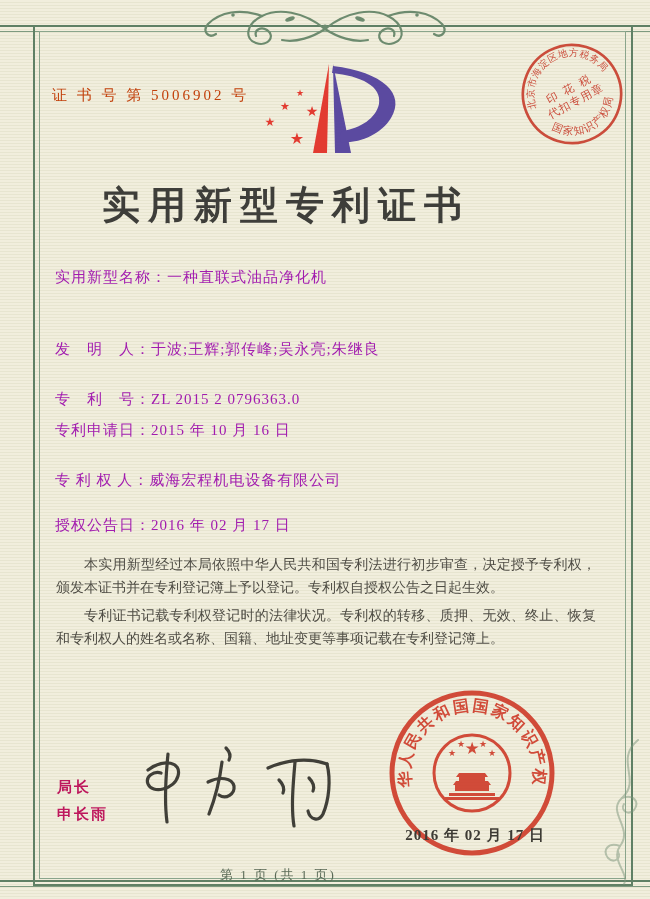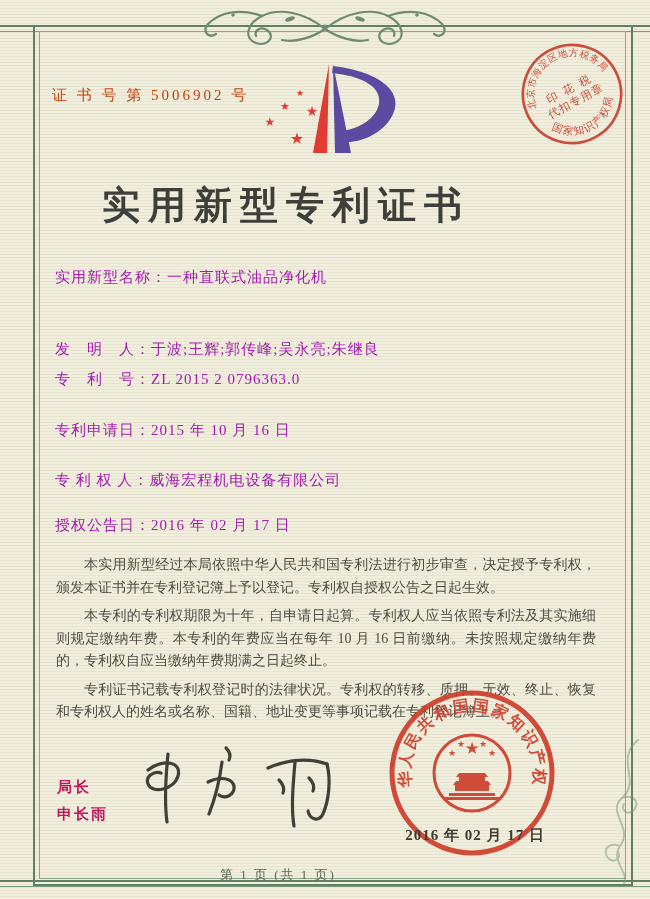--- a/index.html
+++ b/index.html
@@ -16,21 +16,21 @@
   .frame-outer{left:33px;top:25px;width:596px;height:857px;border:2px solid #5f8065;}
   .frame-inner{left:39px;top:31px;width:585px;height:846px;border:1px solid #8aa58c;}
   
   .cert-no{left:52px;top:86px;font-size:15px;letter-spacing:3px;color:#c2410c;}
   .logo{left:243px;top:56px;}
   .tax-stamp{left:508px;top:30px;opacity:.92;}
   .title{left:0;top:180px;width:572px;text-align:center;font-size:38px;font-weight:bold;
          letter-spacing:8px;color:#3e3e3a;}
   
   .field{left:55px;font-size:15px;color:#a21caf;letter-spacing:1px;white-space:nowrap;}
-  .f0{top:268px;} .f1{top:332px;margin-top:8px;} .f2{top:370px;} .f3{top:421px;} .f4{top:471px;} .f5{top:516px;}
+  .f0{top:268px;} .f1{top:332px;margin-top:8px;} .f2{top:390px;} .f3{top:421px;} .f4{top:471px;} .f5{top:516px;}
   
   .body-text{left:50px;top:548px;width:552px;font-size:14px;line-height:22.5px;color:#4e4c44;
              text-align:justify;}
   .body-text p{margin:6px;text-indent:2em;}
   
   .signer{left:57px;top:773px;font-family:"Liberation Sans","DejaVu Sans",sans-serif;
           font-size:15px;font-weight:bold;color:#be185d;line-height:27px;letter-spacing:2px;}
   .signature{left:130px;top:740px;}
   .seal{left:383px;top:686px;}
   .seal-date{left:390px;top:826px;width:170px;text-align:center;font-size:15px;font-weight:bold;
@@ -116,21 +116,20 @@
 </div>
 <div class="abs field f4">
   <span>专 利 权 人：</span><span>威海宏程机电设备有限公司</span>
 </div>
 <div class="abs field f5">
   <span>授权公告日：</span><span>2016 年 02 月 17 日</span>
 </div>
 
 <div class="abs body-text">
   <p>本实用新型经过本局依照中华人民共和国专利法进行初步审查，决定授予专利权，颁发本证书并在专利登记簿上予以登记。专利权自授权公告之日起生效。</p>
-  <p>本专利的专利权期限为十年，自申请日起算。专利权人应当依照专利法及其实施细则规定缴纳年费。本专利的年费应当在每年 10 月 16 日前缴纳。未按照规定缴纳年费的，专利权自应当缴纳年费期满之日起终止。</p>
   <p>专利证书记载专利权登记时的法律状况。专利权的转移、质押、无效、终止、恢复和专利权人的姓名或名称、国籍、地址变更等事项记载在专利登记簿上。</p>
 </div>
 
 <div class="abs signer">
   <div>局长</div>
   <div>申长雨</div>
 </div>
 
 <svg class="abs signature" width="215" height="92" viewBox="0 0 215 92">
   <g stroke="#403f38" stroke-width="3.2" fill="none" stroke-linecap="round" stroke-linejoin="round">

